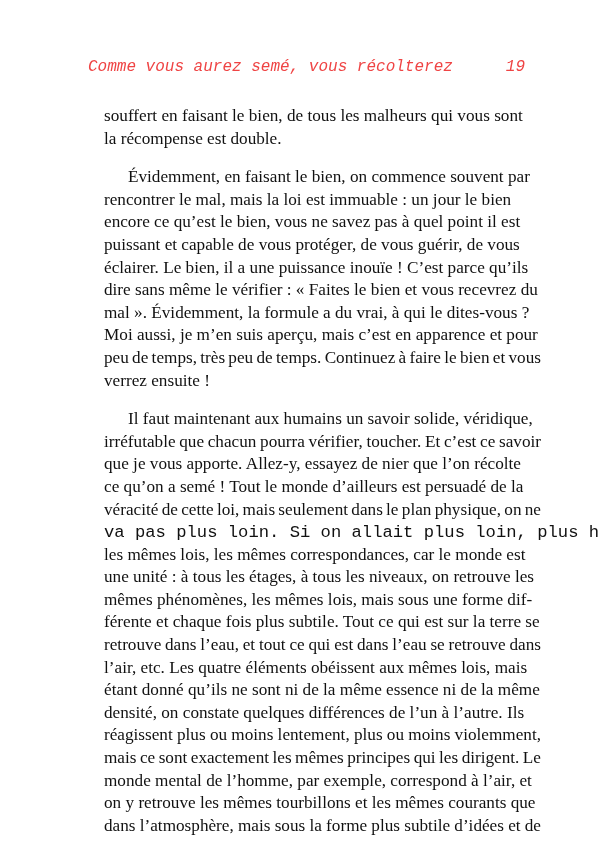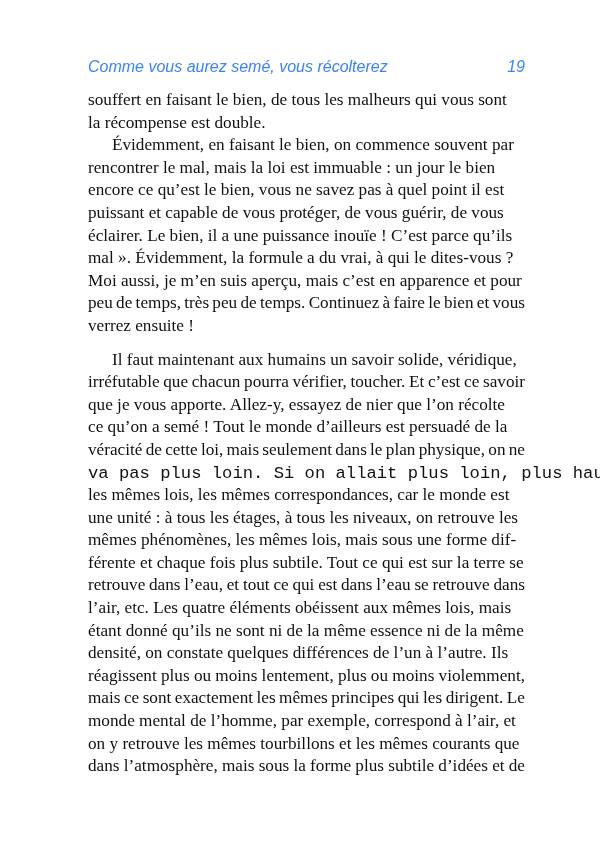--- a/index.html
+++ b/index.html
@@ -1,28 +1,28 @@
 <!DOCTYPE html>
 <html><head>
 <meta charset="utf-8">
 <style>
   html, body { margin: 0; padding: 0; background: #ffffff; }
   body { width: 600px; height: 850px; position: relative; overflow: hidden; }
   .page { position: absolute; left: 0; top: 0; width: 600px; height: 850px; background: #fff; }
   .header {
     position: absolute; left: 88px; top: 58px; width: 437px; height: 22px;
-    font-family: Liberation Sans, sans-serif; font-style: italic; font-size: 16px; color: #3b82f6;
+    font-family: Liberation Mono, monospace; font-style: italic; font-size: 16px; color: #ef4444;
   }
   .header .title { position: absolute; left: 0; top: 0; white-space: nowrap; }
   .header .pnum { position: absolute; right: 0; top: 0; }
   .body {
     position: absolute; left: 88px; top: 89px; width: 437px;
     font-family: "Liberation Serif", serif; font-size: 17.2px; color: #111;
   }
-  .para { margin: 0; }
+  .para { margin: 16px; }
   .para + .para.gap { margin-top: 11px; }
   .line {
     display: block; height: 22.6px; line-height: 22.6px;
     text-align: justify; text-align-last: justify; white-space: nowrap;
     overflow: visible;
   }
   .line.last { text-align-last: left; }
   .line.indent { text-indent: 24px; }
   .line span { white-space: normal; }
 </style>
@@ -39,20 +39,21 @@
       <div class="para">
         <div class="line" style="word-spacing: 0px; text-align: left; text-align-last: left;"><span style="white-space: nowrap;">souffert en faisant le bien, de tous les malheurs qui vous sont</span></div>
         <div class="line last" style="white-space: nowrap;">la récompense est double.</div>
       </div>
       <div class="para">
         <div class="line indent" style="word-spacing: 0px; text-align: left; text-align-last: left;"><span style="white-space: nowrap;">Évidemment, en faisant le bien, on commence souvent par</span></div>
         <div class="line" style="word-spacing: 0px; text-align: left; text-align-last: left;"><span style="white-space: nowrap;">rencontrer le mal, mais la loi est immuable : un jour le bien</span></div>
         <div class="line" style="word-spacing: 0px; text-align: left; text-align-last: left;"><span style="white-space: nowrap;">encore ce qu’est le bien, vous ne savez pas à quel point il est</span></div>
         <div class="line" style="word-spacing: 0px; text-align: left; text-align-last: left;"><span style="white-space: nowrap;">puissant et capable de vous protéger, de vous guérir, de vous</span></div>
         <div class="line" style="word-spacing: 0px; text-align: left; text-align-last: left;"><span style="white-space: nowrap;">éclairer. Le bien, il a une puissance inouïe ! C’est parce qu’ils</span></div>
+        <div class="line" style="word-spacing: 0px; text-align: left; text-align-last: left;"><span style="white-space: nowrap;">dire sans même le vérifier : « Faites le bien et vous recevrez du</span></div>
         <div class="line" style="word-spacing: 0px; text-align: left; text-align-last: left;"><span style="white-space: nowrap;">mal ». Évidemment, la formule a du vrai, à qui le dites-vous ?</span></div>
         <div class="line" style="word-spacing: 0px; text-align: left; text-align-last: left;"><span style="white-space: nowrap;">Moi aussi, je m’en suis aperçu, mais c’est en apparence et pour</span></div>
         <div class="line" style="word-spacing: -1.00721px; text-align: right; text-align-last: left;"><span style="white-space: nowrap;">peu de temps, très peu de temps. Continuez à faire le bien et vous</span></div>
         <div class="line last" style="white-space: nowrap;">verrez ensuite !</div>
       </div>
       <div class="para gap">
         <div class="line indent" style="word-spacing: 0px; text-align: left; text-align-last: left;"><span style="white-space: nowrap; font-family: Liberation Serif, serif;">Il faut maintenant aux humains un savoir solide, véridique,</span></div>
         <div class="line" style="word-spacing: -0.626736px; text-align: left; text-align-last: left;"><span style="white-space: nowrap;">irréfutable que chacun pourra vérifier, toucher. Et c’est ce savoir</span></div>
         <div class="line" style="word-spacing: 0px; text-align: left; text-align-last: left;"><span style="white-space: nowrap;">que je vous apporte. Allez-y, essayez de nier que l’on récolte</span></div>
         <div class="line" style="word-spacing: 0px; text-align: left; text-align-last: left;"><span style="white-space: nowrap;">ce qu’on a semé ! Tout le monde d’ailleurs est persuadé de la</span></div>

